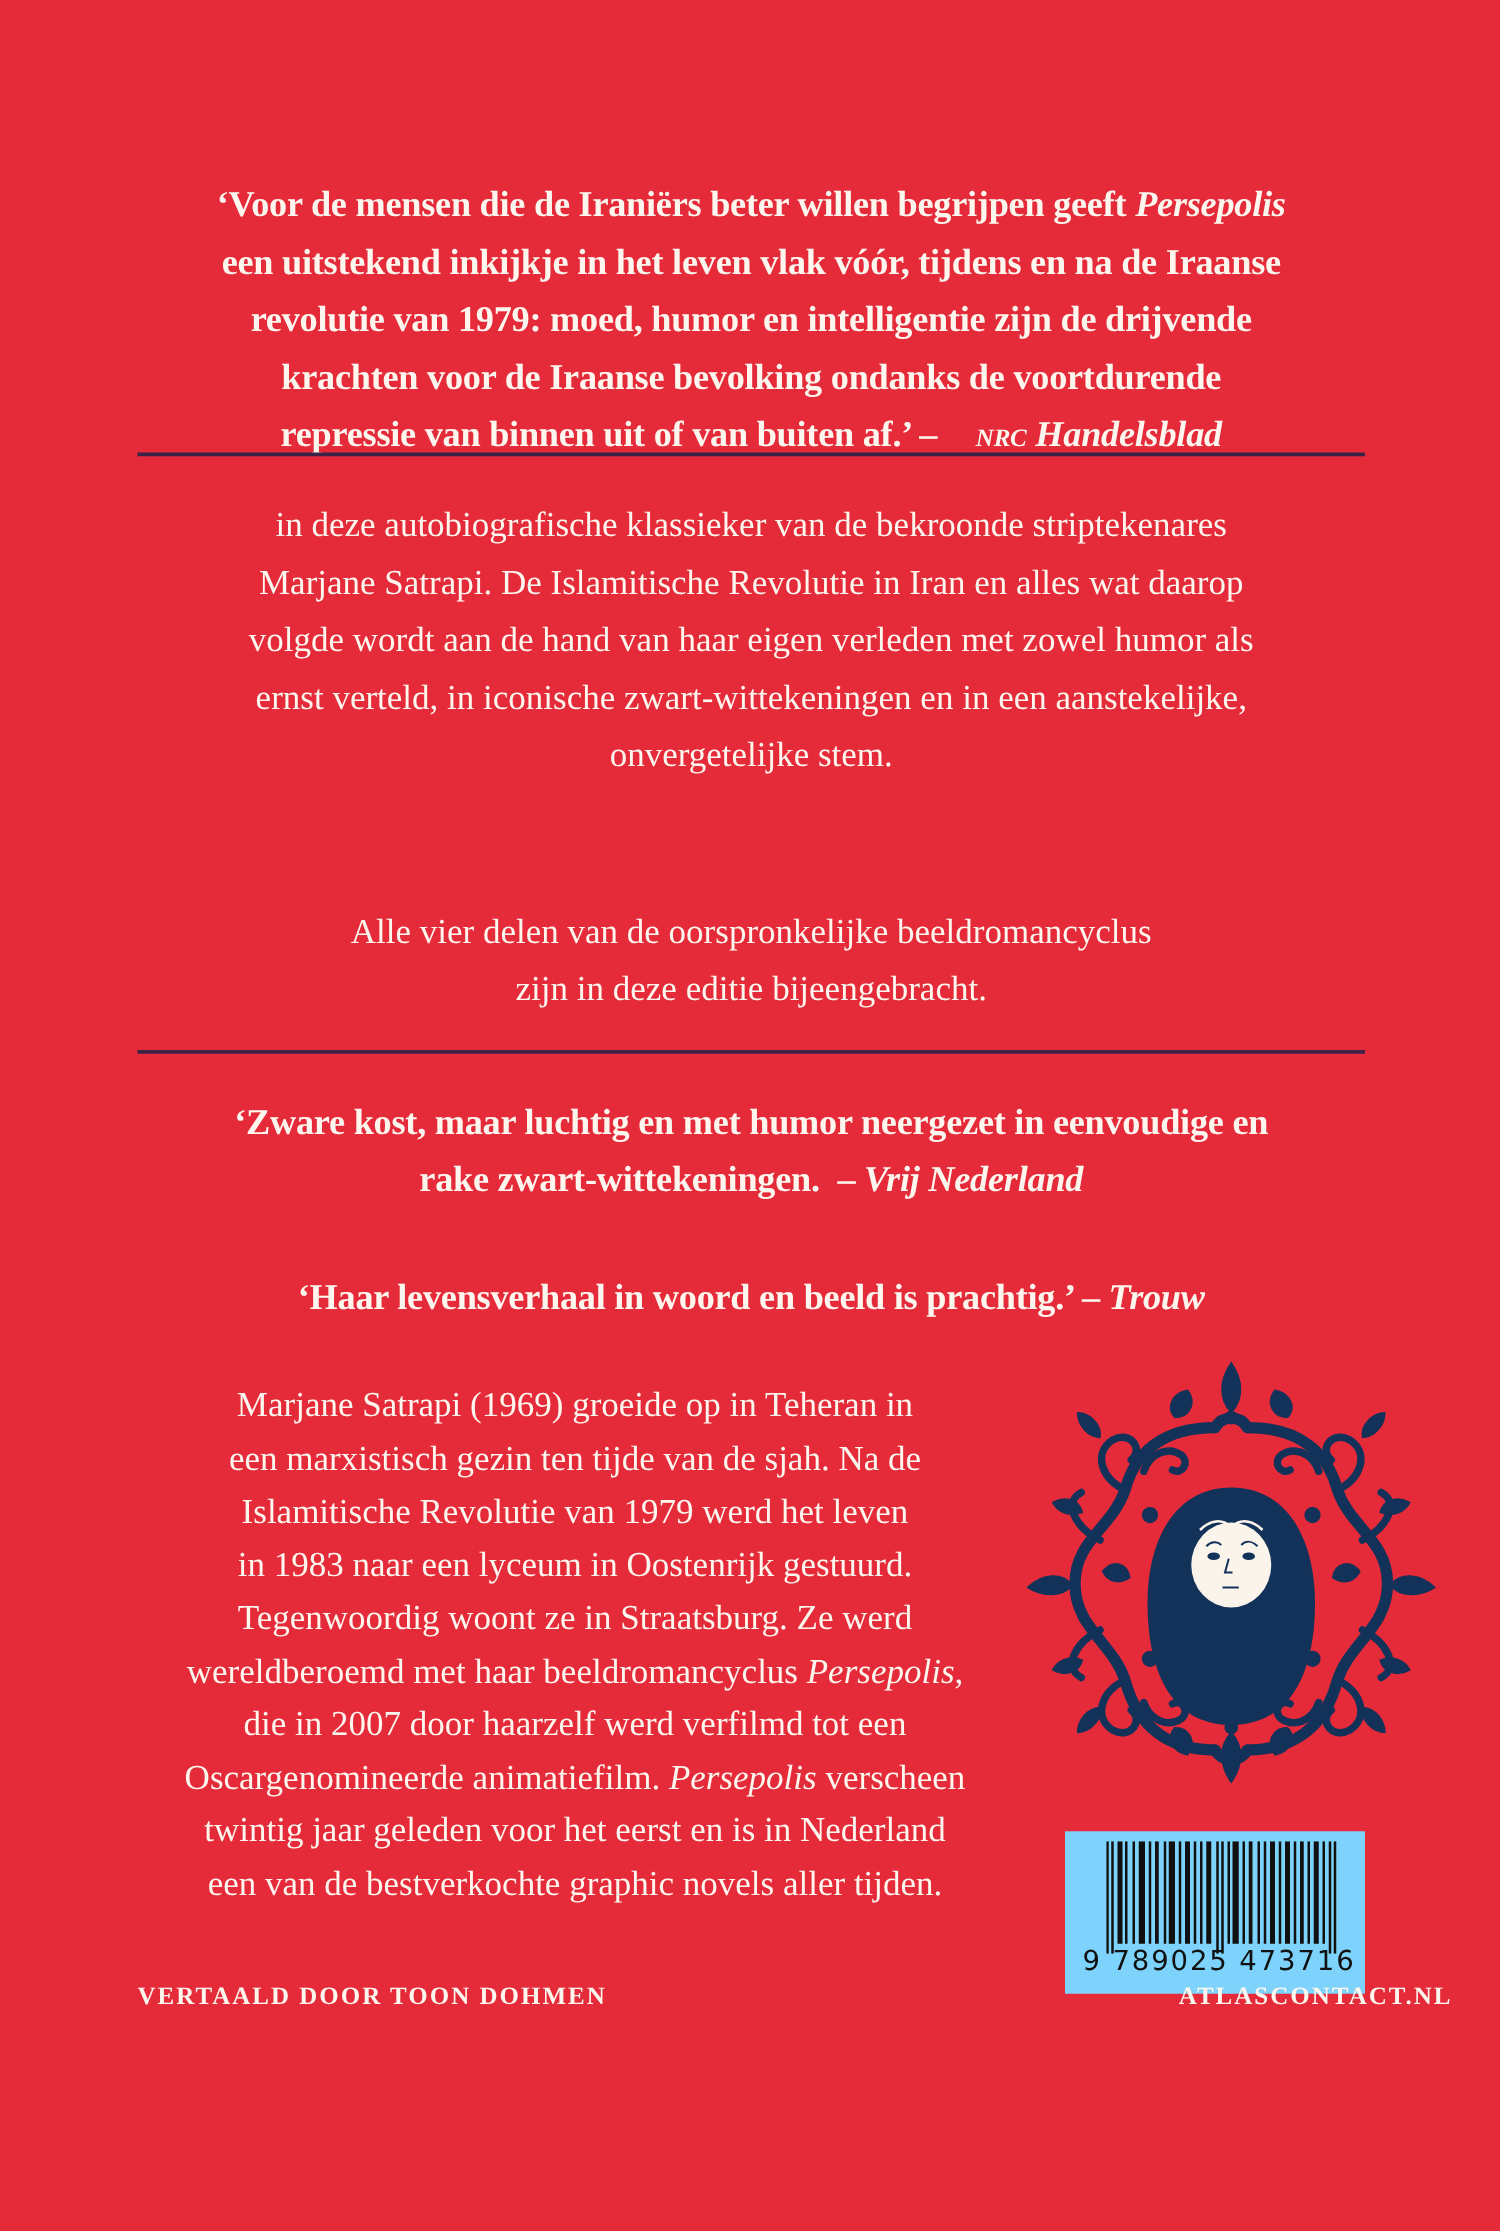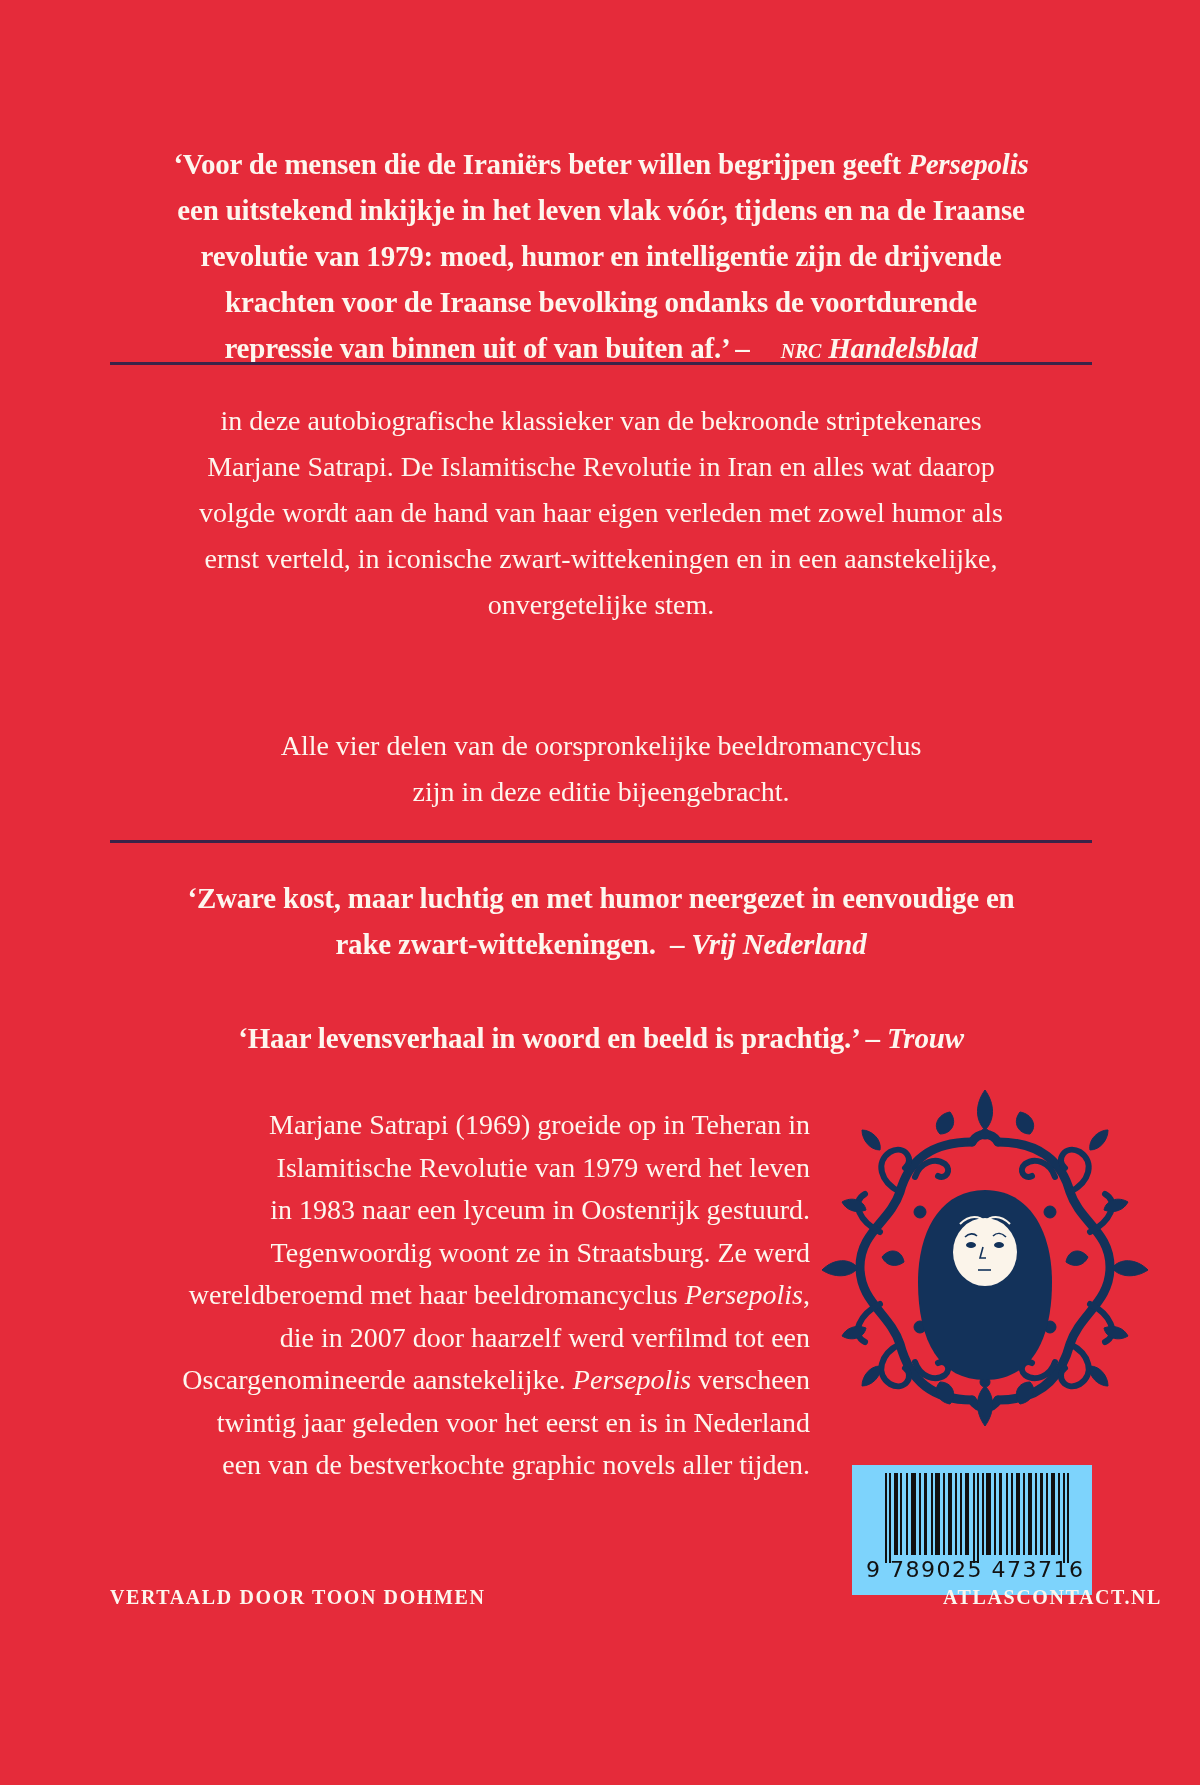--- a/index.html
+++ b/index.html
@@ -16,21 +16,21 @@
     .block { position: absolute; left: 110px; width: 982px; text-align: center; }
     .quote-bold { font-weight: bold; font-size: 29px; line-height: 46px; letter-spacing: -0.2px; }
     .quote-bold .src { font-style: italic; font-weight: bold; }
     .quote-bold .src-sc { font-variant: small-caps; margin-left: 24px; }
     .body-text { font-size: 28px; line-height: 46px; font-weight: normal; }
     .divider {
       position: absolute; left: 110px; width: 982px; height: 3px;
       background: #3b2348;
     }
     .ital { font-style: italic; }
-    .bio { position: absolute; left: 110px; top: 1104px; width: 700px; text-align: right; font-size: 28px; line-height: 42.5px; }
+    .bio { position: absolute; left: 110px; top: 1104px; width: 700px; text-align: center; font-size: 28px; line-height: 42.5px; }
     .bio .line { display: block; white-space: nowrap; }
     .footer-left, .footer-right {
       position: absolute; top: 1586px; font-weight: bold; font-size: 20px;
       letter-spacing: 1.6px;
     }
     .footer-left { left: 110px; }
     .footer-right { left: 943px; }
     .illustration { position: absolute; left: 820px; top: 1082px; width: 330px; height: 352px; }
     .barcode-box {
       position: absolute; left: 852px; top: 1465px; width: 240px; height: 130px;
@@ -85,26 +85,27 @@
   </div>
 
   <div class="block quote-bold" style="top:1015px;">
     <div>
       <span>‘Haar levensverhaal in woord en beeld is prachtig.’ – </span><span class="src">Trouw</span>
     </div>
   </div>
 
   <div class="bio">
     <span class="line"><span>Marjane Satrapi (1969) groeide op in Teheran in</span></span>
+    <span class="line"><span>een marxistisch gezin ten tijde van de sjah. Na de</span></span>
     <span class="line"><span>Islamitische Revolutie van 1979 werd het leven</span></span>
     <span class="line"><span>in 1983 naar een lyceum in Oostenrijk gestuurd.</span></span>
     <span class="line"><span>Tegenwoordig woont ze in Straatsburg. Ze werd</span></span>
     <span class="line"><span>wereldberoemd met haar beeldromancyclus </span><span class="ital">Persepolis</span><span>,</span></span>
     <span class="line"><span>die in 2007 door haarzelf werd verfilmd tot een</span></span>
-    <span class="line"><span>Oscargenomineerde aanstekelijke. </span><span class="ital">Persepolis</span><span> verscheen</span></span>
+    <span class="line"><span>Oscargenomineerde animatiefilm. </span><span class="ital">Persepolis</span><span> verscheen</span></span>
     <span class="line"><span>twintig jaar geleden voor het eerst en is in Nederland</span></span>
     <span class="line"><span>een van de bestverkochte graphic novels aller tijden.</span></span>
   </div>
 
   <div class="illustration">
     <svg width="330" height="352" viewBox="0 0 330 352">
       <g fill="#13325a" stroke="#13325a">
 
         <g fill="none" stroke-width="9" stroke-linecap="round">
           <path d="M152 60 C110 60 88 80 80 110 C70 140 40 150 40 185 C40 220 70 232 80 262 C90 300 115 318 152 318"></path>

